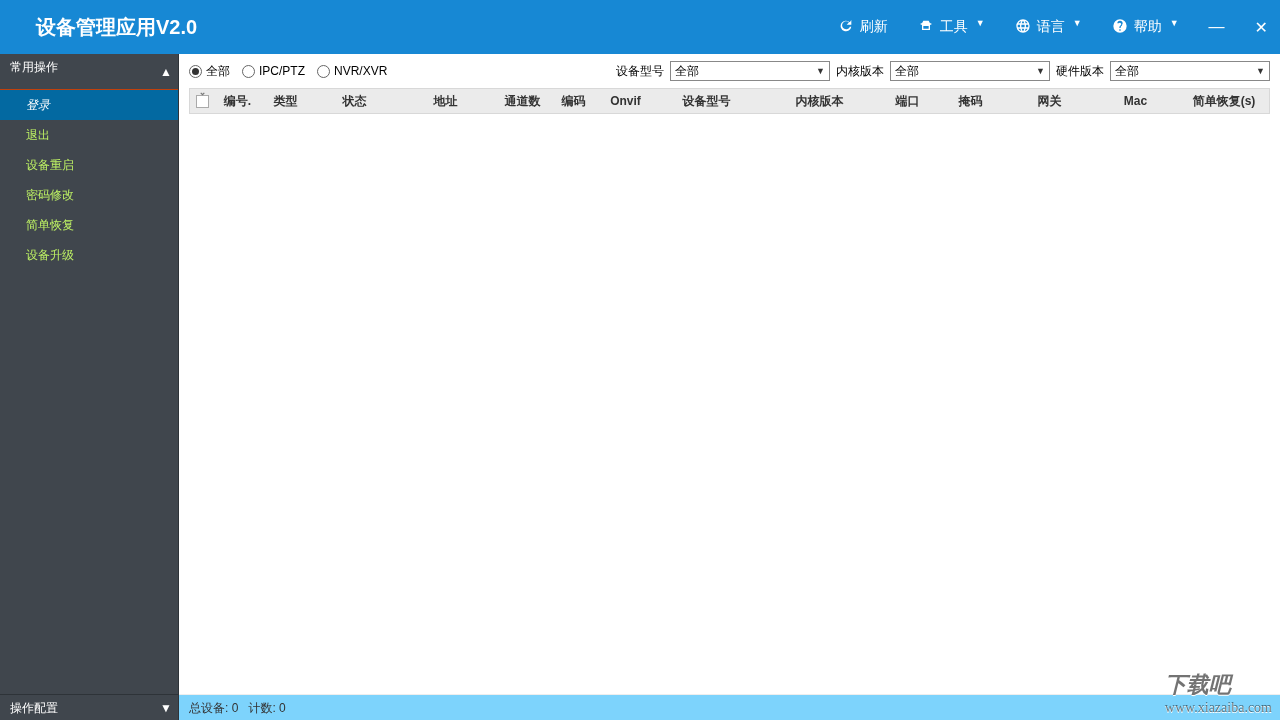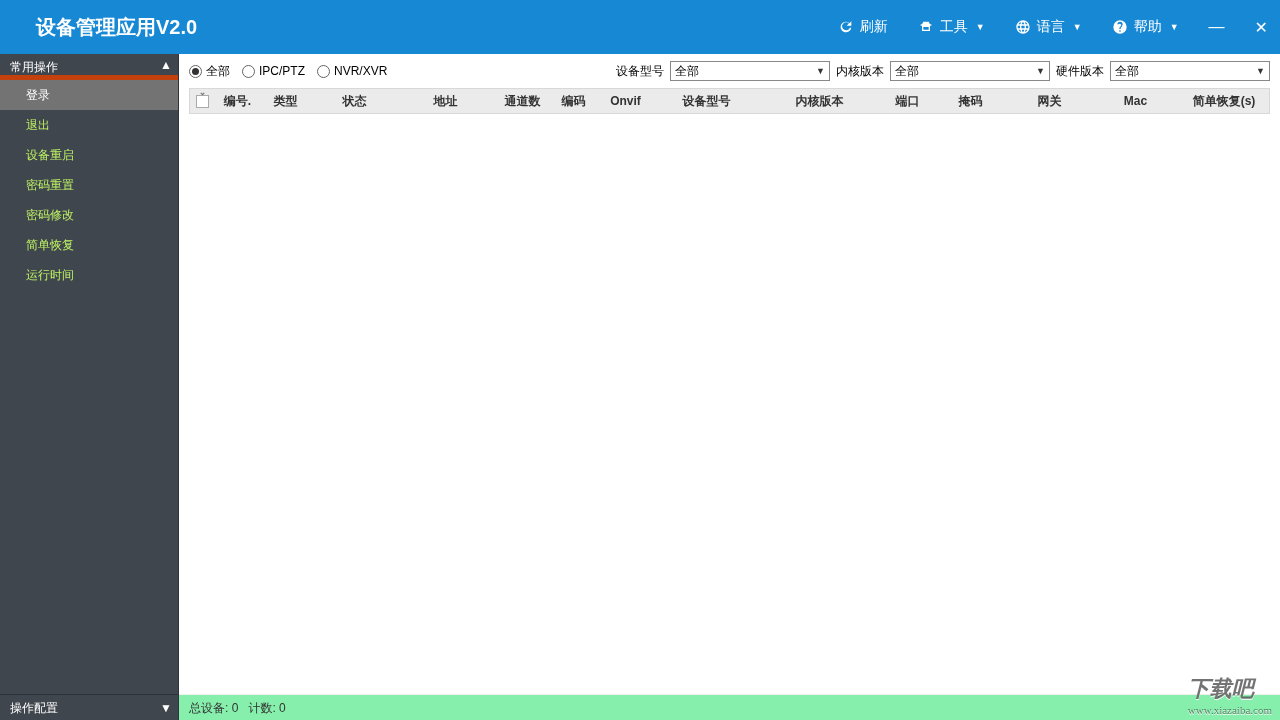--- a/index.html
+++ b/index.html
@@ -1,31 +1,31 @@
 <!DOCTYPE html>
 <html><head>
 <meta charset="utf-8">
 <style>
 * { margin: 0; padding: 0; box-sizing: border-box; }
 body { font-family: "Microsoft YaHei", Arial, sans-serif; font-size: 12px; width: 1280px; height: 720px; overflow: hidden; background: #fff; }
 
 .titlebar { height: 54px; background: #1788d4; color: #fff; display: flex; align-items: center; padding: 0 12px; }
 .titlebar .title { font-size: 20px; font-weight: bold; flex: 1; margin-left: 24px; }
-.tool-btn { display: inline-flex; align-items: center; gap: 6px; margin-left: 30px; cursor: pointer; font-size: 14px; }
+.tool-btn { display: inline-flex; gap: 6px; margin-left: 30px; cursor: pointer; font-size: 14px; }
 .tool-btn .tri { font-size: 9px; margin-left: 2px; }
 .win-ctrl { margin-left: 30px; cursor: pointer; font-size: 16px; }
 
 .container { display: flex; height: calc(720px - 54px); }
 
 .sidebar { width: 179px; background: #40464d; color: #ddd; display: flex; flex-direction: column; border-right: 1px solid #2e3338; }
-.side-header { height: 26px; line-height: 26px; background: #40464d; padding: 0 10px; border-bottom: 5px solid #c2410c; position: relative; font-size: 12px; color: #fff; }
+.side-header { height: 36px; line-height: 26px; background: #40464d; padding: 0 10px; border-bottom: 1px solid #c2410c; position: relative; font-size: 12px; color: #fff; }
 .side-header .tri-r { position: absolute; right: 6px; top: 50%; transform: translateY(-50%); color: #fff; }
 .side-list { flex: 1; }
 .side-item { height: 30px; line-height: 30px; padding: 0 26px; cursor: pointer; font-size: 12px; color: #bef264; }
-.side-item.active { background: #737373; color: #fff; }
+.side-item.active { background: #0369a1; color: #fff; font-style: italic; }
 .side-footer { height: 26px; line-height: 26px; background: #40464d; padding: 0 10px; border-top: 1px solid #2e3338; position: relative; font-size: 12px; color: #fff; }
 .side-footer .tri-r { position: absolute; right: 6px; top: 50%; transform: translateY(-50%); color: #fff; }
 
 .main { flex: 1; display: flex; flex-direction: column; background: #fff; }
 
 .filter-row { height: 28px; display: flex; align-items: center; padding: 6px 10px 0 10px; gap: 6px; }
 .radio-group { display: flex; gap: 12px; flex: 1; }
 .radio-item { display: inline-flex; align-items: center; gap: 4px; cursor: pointer; }
 .radio-circle { width: 13px; height: 13px; border: 1px solid #666; border-radius: 50%; display: inline-flex; align-items: center; justify-content: center; }
 .radio-circle.sel::after { content: ""; width: 7px; height: 7px; background: #333; border-radius: 50%; }
@@ -37,24 +37,24 @@
 .dropdown .dd-arrow { font-size: 9px; color: #333; }
 
 .table-wrap { flex: 1; margin: 6px 10px 0 10px; }
 .thead { display: flex; background: #ebebeb; height: 26px; border: 1px solid #d8d8d8; }
 .th { display: flex; align-items: center; justify-content: center; font-size: 12px; font-weight: bold; color: #333; border-right: 1px solid transparent; }
 .th.cb { width: 26px; justify-content: center; }
 .th.cb .chev { font-size: 9px; color: #777; position: absolute; margin-top: -18px; }
 .checkbox { width: 13px; height: 13px; border: 1px solid #aaa; background: #fff; }
 .th.c1{width:44px}.th.c2{width:52px}.th.c3{width:86px}.th.c4{width:96px}.th.c5{width:58px}.th.c6{width:44px}.th.c7{width:60px}.th.c8{width:102px}.th.c9{width:124px}.th.c10{width:52px}.th.c11{width:74px}.th.c12{width:84px}.th.c13{width:88px}.th.c14{flex:1}
 
-.statusbar { height: 26px; line-height: 26px; padding: 0 10px; font-size: 12px; color: #333; border-top: 1px solid #eee; background: #86efac; }
+.statusbar { height: 26px; line-height: 26px; padding: 0 10px; font-size: 12px; color: #333; border-top: 1px solid #eee; background: #7dd3fc; }
 
 .watermark { position: absolute; right: 8px; bottom: 4px; color: rgba(0,0,0,.55); font-style: italic; font-size: 22px; font-weight: bold; font-family: serif; pointer-events: none; text-shadow: 0 1px 0 #fff; }
-.watermark .sub { display: block; font-size: 11px; font-style: normal; font-weight: normal; text-align: right; color: rgba(0,0,0,.5); }
+.watermark .sub { display: block; font-size: 14px; font-style: normal; font-weight: normal; text-align: right; color: rgba(0,0,0,.5); }
 
 svg.icon { width: 16px; height: 16px; fill: currentColor; }
 </style>
 </head>
 <body>
 
 <div class="titlebar">
   <span class="title">设备管理应用V2.0</span>
   <span class="tool-btn">
     <svg class="icon" viewBox="0 0 24 24">
@@ -91,24 +91,23 @@
 
   <div class="sidebar">
     <div class="side-header">
       <span>常用操作</span>
       <span class="tri-r">▲</span>
     </div>
     <div class="side-list" id="side-list">
         <div class="side-item active">登录</div>
         <div class="side-item">退出</div>
         <div class="side-item">设备重启</div>
-        <div class="side-item">密码重置</div>
         <div class="side-item">密码修改</div>
         <div class="side-item">简单恢复</div>
-        <div class="side-item">运行时间</div>
+        <div class="side-item">设备升级</div>
       </div>
     <div class="side-footer">
       <span>操作配置</span>
       <span class="tri-r">▼</span>
     </div>
   </div>
 
   <div class="main">
 
     <div class="filter-row">

